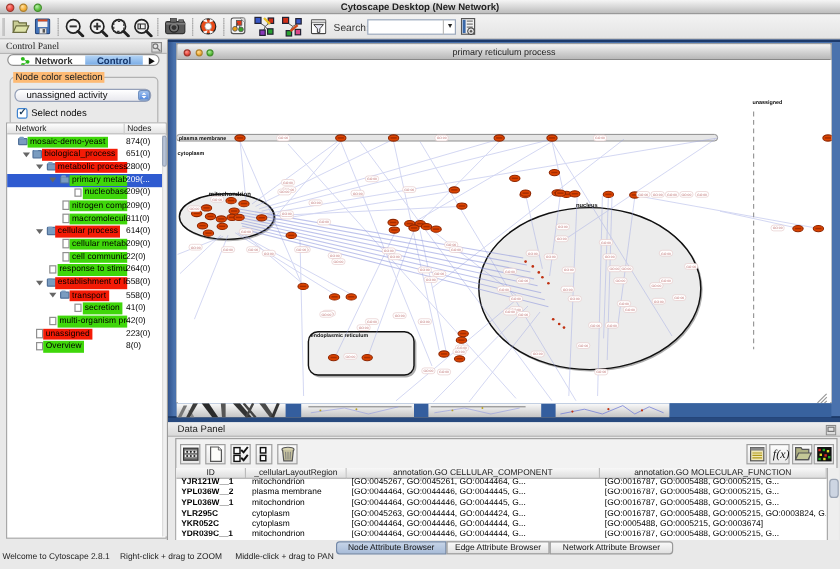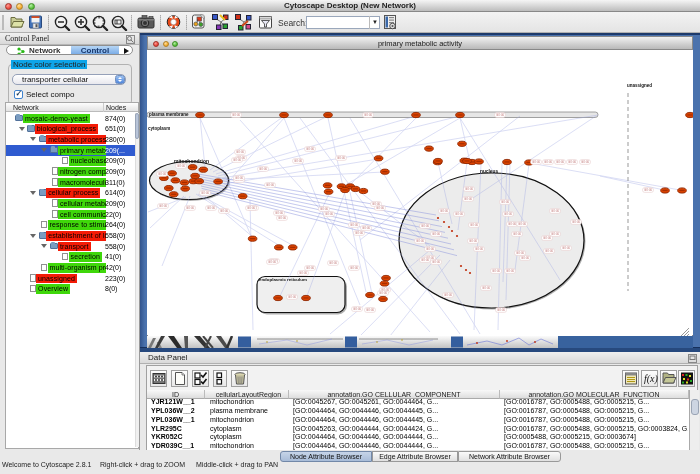--- a/index.html
+++ b/index.html
@@ -26,21 +26,21 @@
 #tabpill{left:6px;top:11.5px;width:127px;height:10.5px;background:#fff;
  border:1px solid #8f8f8f;border-radius:6px;overflow:hidden;}
 #mosaic{left:64px;top:0;width:48px;height:10.5px;
  background:linear-gradient(#b5d5f5,#6da3e3);
  font-size:8px;font-weight:bold;color:#16366b;text-align:center;line-height:10px;}
 #nettab{left:22px;top:0px;font-size:8px;font-weight:bold;color:#333;line-height:10px;}
 #tabarrow{left:117px;top:2px;width:0;height:0;border-left:5px solid #111;
  border-top:3.5px solid transparent;border-bottom:3.5px solid transparent;}
 #groupbox{left:8px;top:31px;width:124px;height:41px;border:1px solid #b2b2b2;
  border-radius:4px;}
-#grouplbl{left:11px;top:27px;background:#0ea5e9;font-size:8px;color:#222;
+#grouplbl{left:11px;top:27px;background:#fdba74;font-size:8px;color:#222;
  padding:0 2px;}
 #combo{left:12px;top:41px;width:114px;height:11px;
  background:linear-gradient(#ffffff,#e8e8ee);border:1px solid #95a0b8;
  border-radius:5px;font-size:8px;color:#111;line-height:10px;padding-left:9px;}
 #combostep{left:115px;top:42px;width:10px;height:9px;border-radius:2.5px;
  background:linear-gradient(#9cc0f0,#5288dc);border:1px solid #7090c0;}
 #combostep:before{content:"";position:absolute;left:2.2px;top:1px;width:0;height:0;
  border-left:2.6px solid transparent;border-right:2.6px solid transparent;
  border-bottom:2.6px solid #fff;}
 #combostep:after{content:"";position:absolute;left:2.2px;bottom:1px;width:0;height:0;
@@ -210,24 +210,24 @@
   <circle cx="3" cy="2" r="1.6" fill="#2ab818"></circle>
   <circle cx="7" cy="4.5" r="1.6" fill="#2ab818"></circle>
   <circle cx="3" cy="7" r="1.6" fill="#2ab818"></circle>
   <path d="M3 2 L7 4.5 L3 7" stroke="#2ab818" stroke-width="0.7" fill="none"></path>
  </svg>
  <div class="abs" id="nettab">Network</div>
  <div class="abs" id="tabarrow"></div>
 </div>
 <div class="abs" id="groupbox"></div>
 <div class="abs" id="grouplbl">Node color selection</div>
-<div class="abs" id="combo">transporter cellular</div>
+<div class="abs" id="combo">unassigned activity</div>
 <div class="abs" id="combostep"></div>
 <div class="abs" id="cbx"></div>
-<div class="abs" id="cbxlbl">Select compo</div>
+<div class="abs" id="cbxlbl">Select nodes</div>
 <div class="abs" id="tree">
  <div class="abs" id="treehdr">
   <span class="abs" style="left:7px;top:0.5px;">Network</span>
   <span class="abs" style="left:100px;top:0.5px;">Nodes</span>
   <div class="abs" style="left:97px;top:0;width:1px;height:9px;background:#ccc;"></div>
  </div>
  <div class="abs trow" style="top:10.0px;">
         <div class="fold" style="left:9.3px;"></div>
         <div class="tlab green" style="left:17.0px;max-width:83px;overflow:hidden;">mosaic-demo-yeast</div>
         <div class="cnt" style="">874(0)</div>
@@ -323,21 +323,21 @@
 </div>
 </div>
 <div class="abs" id="desktop" style="left:140px;top:33px;width:560px;height:319px;background:linear-gradient(90deg,#31538c,#4a72ad 5px,#4a72ad);">
 <div class="abs" style="left:0;top:0;width:560px;height:2px;background:#1d3a6b;"></div>
 <div class="abs" style="left:0;top:314px;width:560px;height:5px;background:#27497e;border-top:1px solid #16305c;"></div>
 <div class="abs" style="left:7px;top:3px;width:546px;height:300px;background:#fff;border:1px solid #8a8a8a;border-bottom:none;">
  <div class="abs" style="left:0;top:0;width:544px;height:13px;background:linear-gradient(#f2f2f2,#cfcfcf 60%,#b9b9b9);border-bottom:1px solid #888;">
   <div class="abs tl" style="left:5px;top:3.5px;width:6.3px;height:6.3px;background:radial-gradient(circle at 35% 30%,#ff9d96,#ee4b40 60%,#c33a30);border:0.5px solid #a03228;"></div>
   <div class="abs tl" style="left:14.5px;top:3.5px;width:6.3px;height:6.3px;background:radial-gradient(circle at 35% 30%,#ffe0a0,#f6af34 60%,#cf8f20);border:0.5px solid #b08028;"></div>
   <div class="abs tl" style="left:24px;top:3.5px;width:6.3px;height:6.3px;background:radial-gradient(circle at 35% 30%,#b8f0a8,#5cc13e 60%,#3f9f28);border:0.5px solid #3f8f28;"></div>
-  <div style="width:100%;text-align:center;font-size:7.5px;color:#222;line-height:13px;">primary metabolic activity</div>
+  <div style="width:100%;text-align:center;font-size:7.5px;color:#222;line-height:13px;">primary reticulum process</div>
  </div>
 </div>
 <svg class="abs" style="left:7px;top:17px" width="546" height="285" viewBox="147 50 546 285">
 <rect x="147" y="50" width="546" height="285" fill="#ffffff"></rect>
 <ellipse cx="190" cy="181.5" rx="40" ry="19.5" fill="#1a1a1a" opacity="0.35"></ellipse>
 <ellipse cx="189" cy="180.5" rx="39.5" ry="19" fill="#ededed" stroke="#111" stroke-width="1.2"></ellipse>
 <ellipse cx="492.5" cy="241.5" rx="93" ry="68" fill="#1a1a1a" opacity="0.35"></ellipse>
 <ellipse cx="491.5" cy="240.5" rx="92.5" ry="67.5" fill="#ececec" stroke="#111" stroke-width="1.2"></ellipse>
 <rect x="258" y="277.5" width="89" height="37" rx="9" fill="#1a1a1a" opacity="0.35"></rect>
 <rect x="257" y="276.5" width="88" height="36" rx="8" fill="#efefef" stroke="#111" stroke-width="1.2"></rect>

